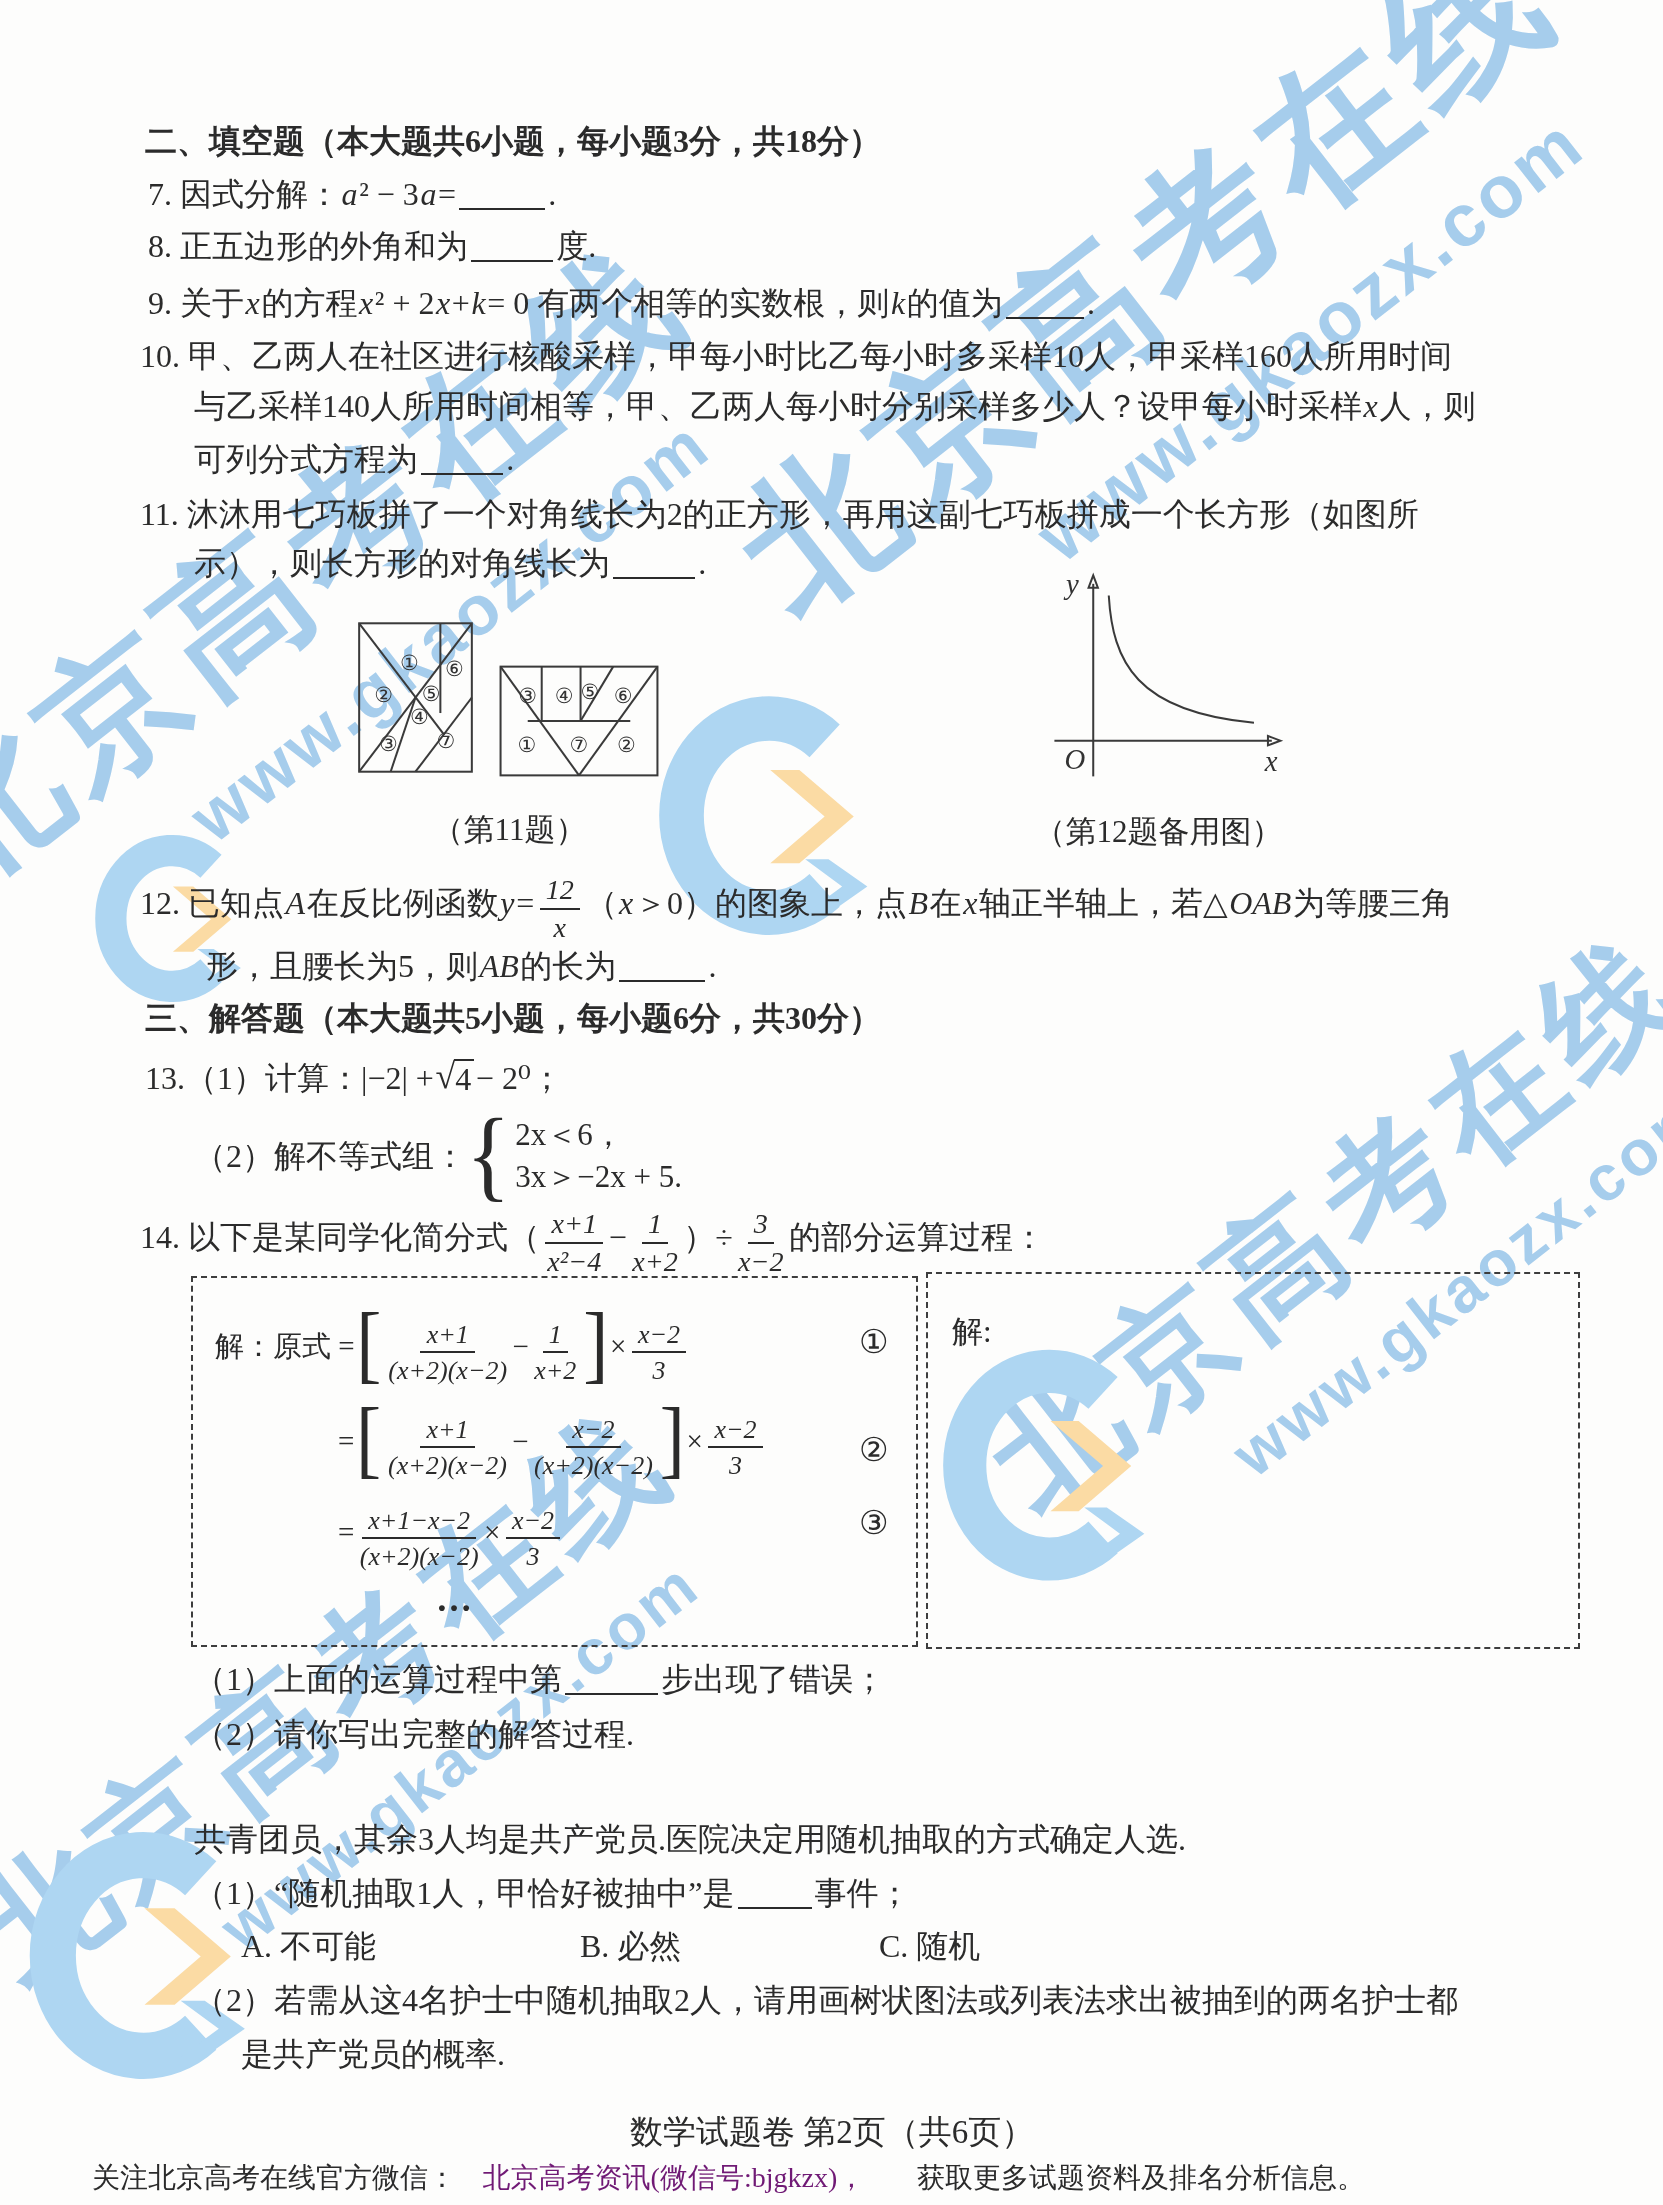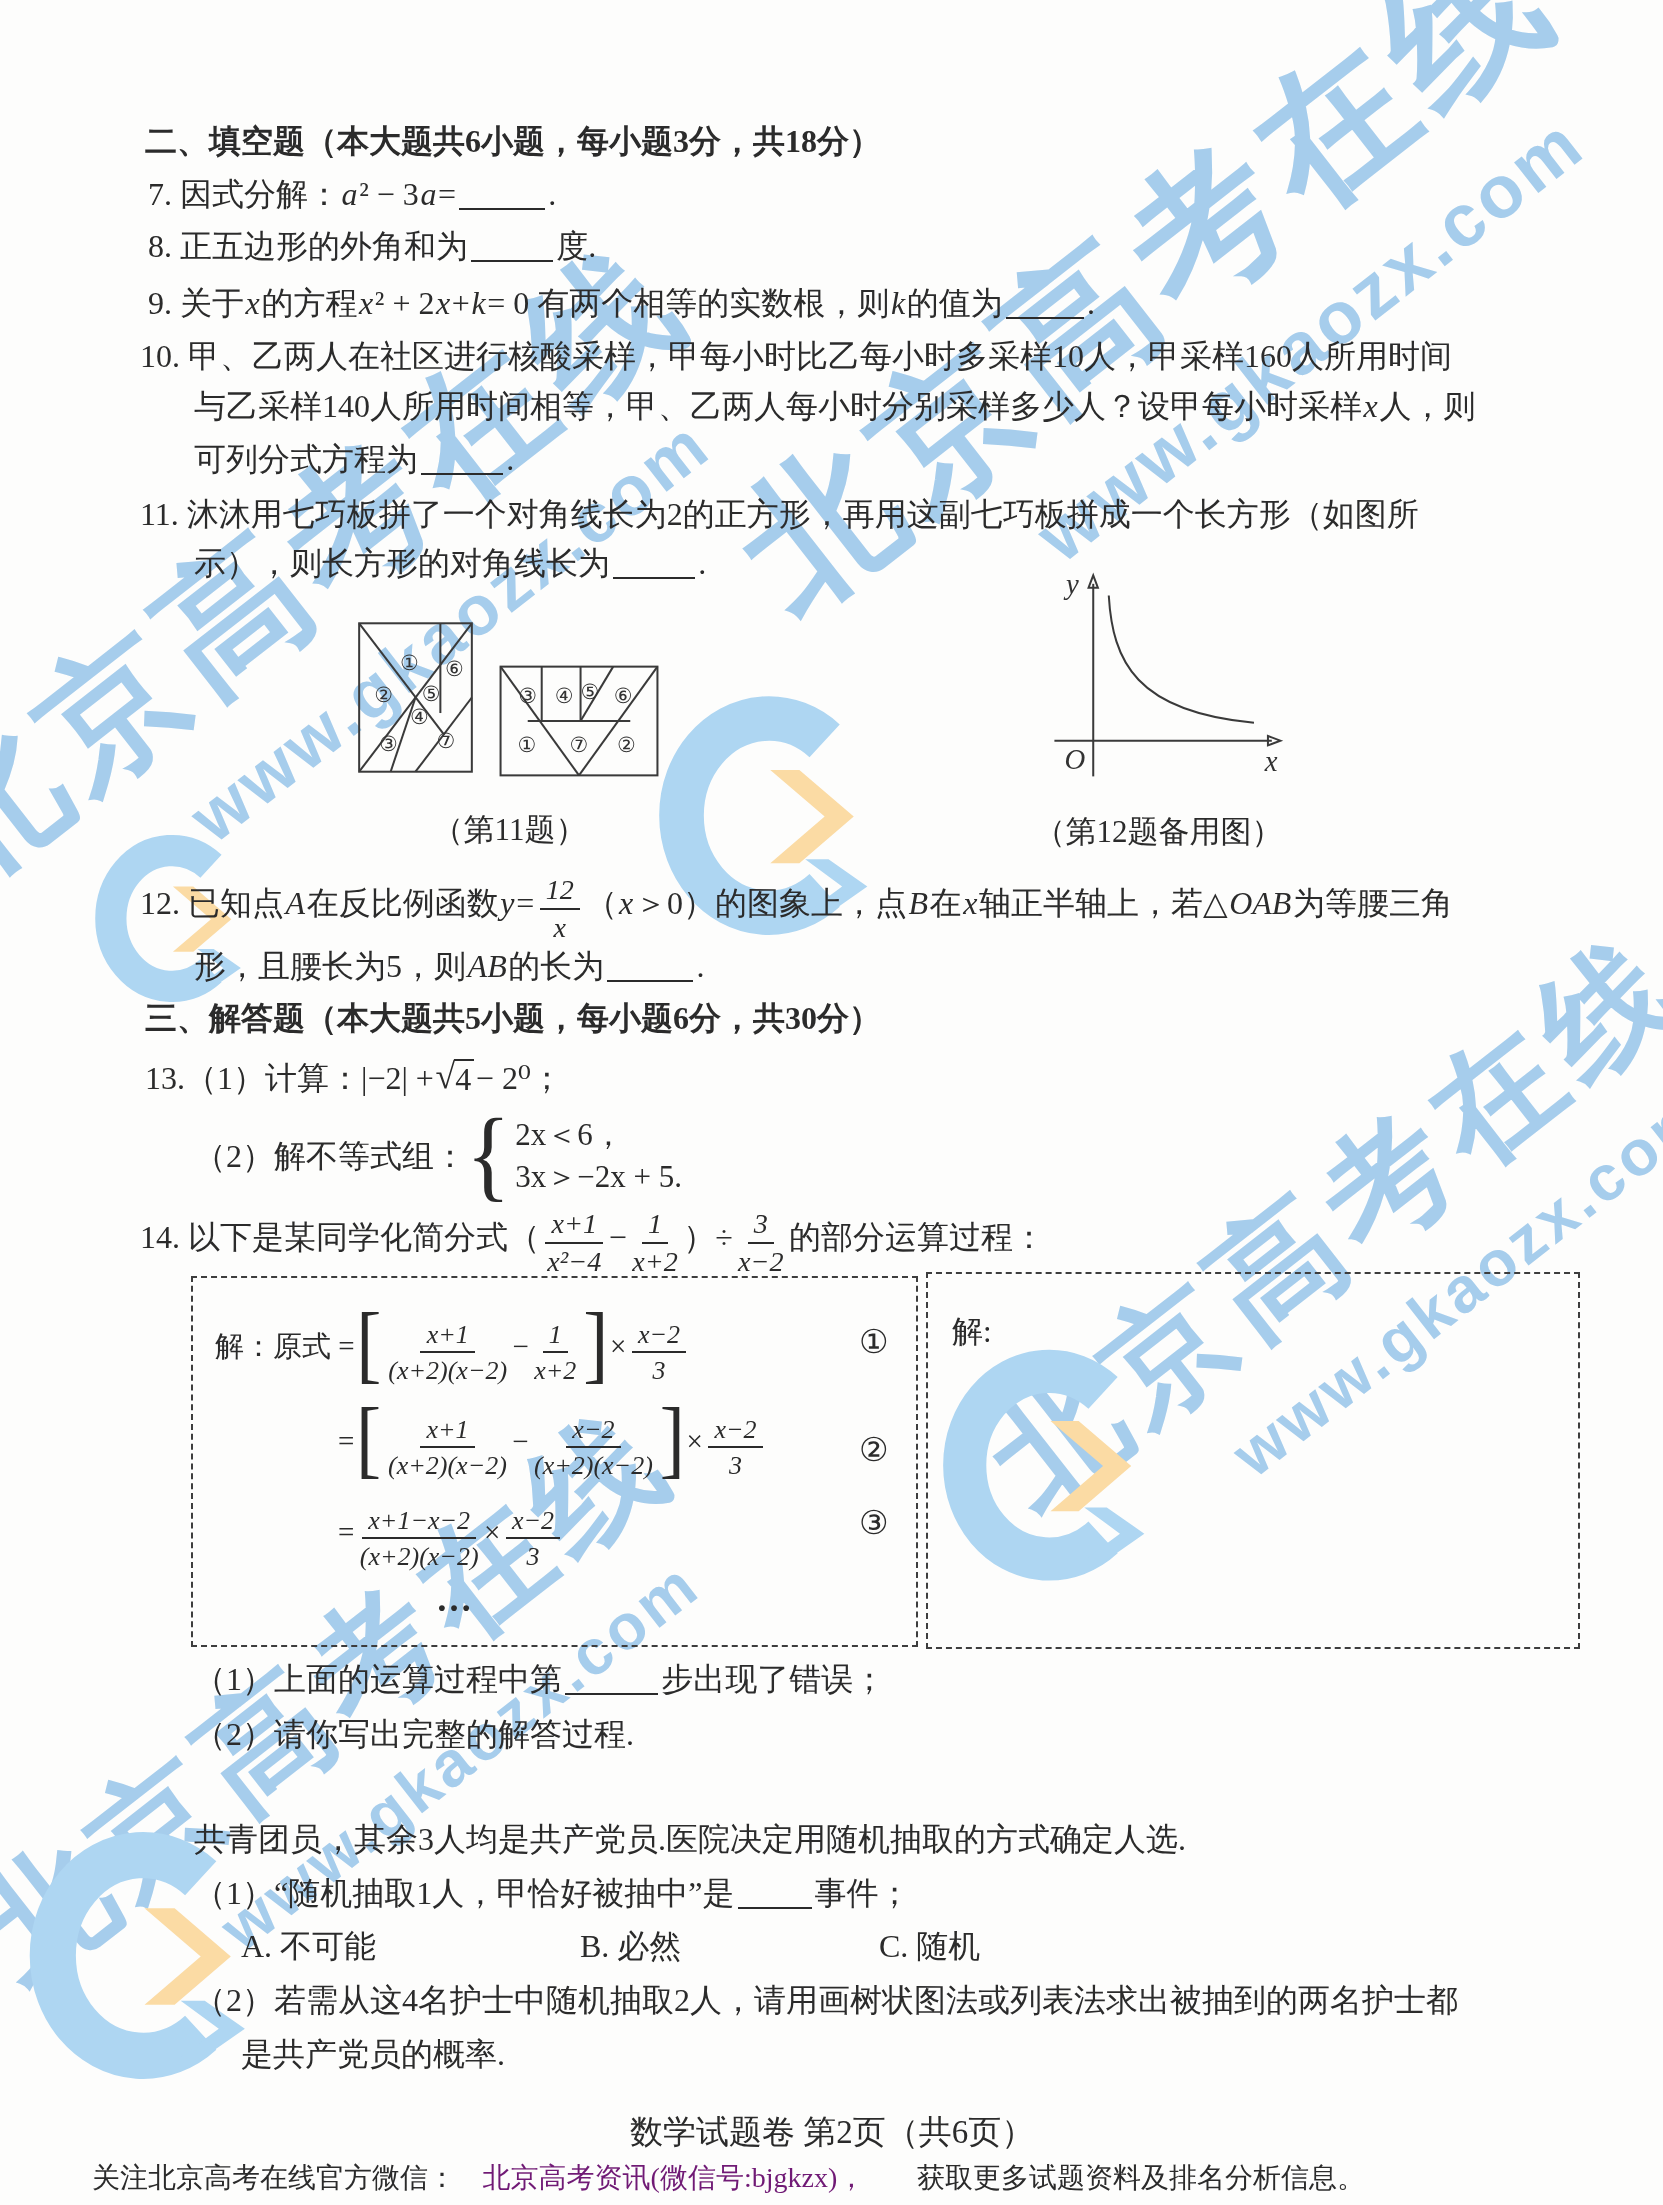--- a/index.html
+++ b/index.html
@@ -192,21 +192,21 @@
       <span class="mt">（</span>
       <span class="mi">x</span>
       <span class="mt">＞0）的图象上，点 </span>
       <span class="mi">B</span>
       <span class="mt"> 在 </span>
       <span class="mi">x</span>
       <span class="mt"> 轴正半轴上，若△</span>
       <span class="mi">OAB</span>
       <span class="mt"> 为等腰三角</span>
     </div>
-  <div class="ln" style="left:194px;top:946px">
+  <div class="ln" style="left:206px;top:946px">
       <span class="mt">形，且腰长为5，则 </span>
       <span class="mi">AB</span>
       <span class="mt"> 的长为</span>
       <span class="bl" style="width: 86px;"></span>
       <span class="mt">.</span>
     </div>
 
   <div class="ln tt" style="left:145px;top:998px">三、解答题（本大题共5小题，每小题6分，共30分）</div>
   <div class="ln" style="left:145px;top:1058px">
       <span class="mt">13.（1）计算：|−2| + </span>

